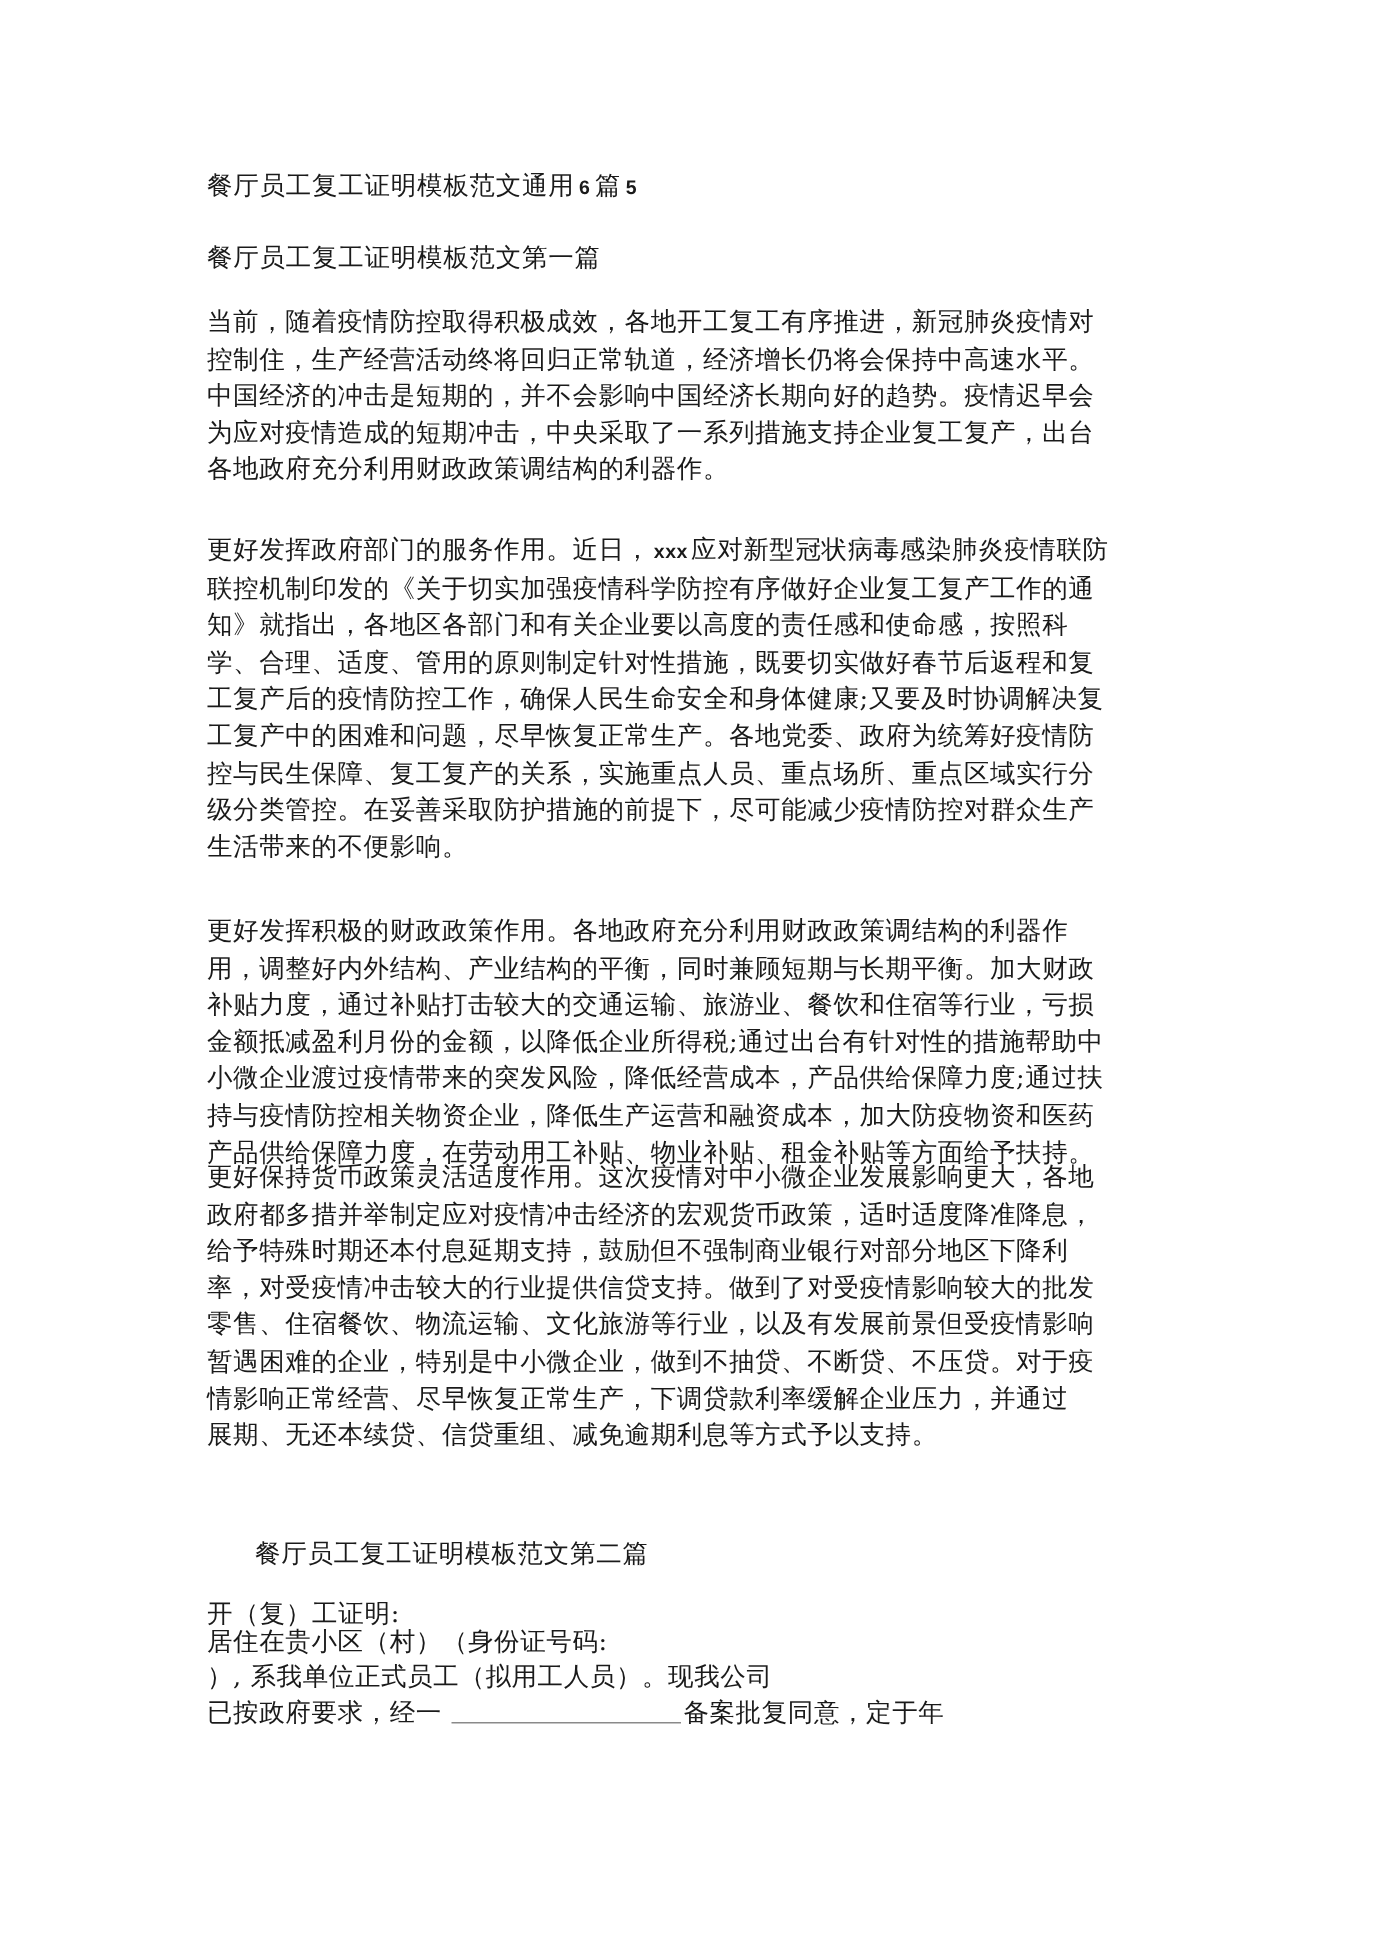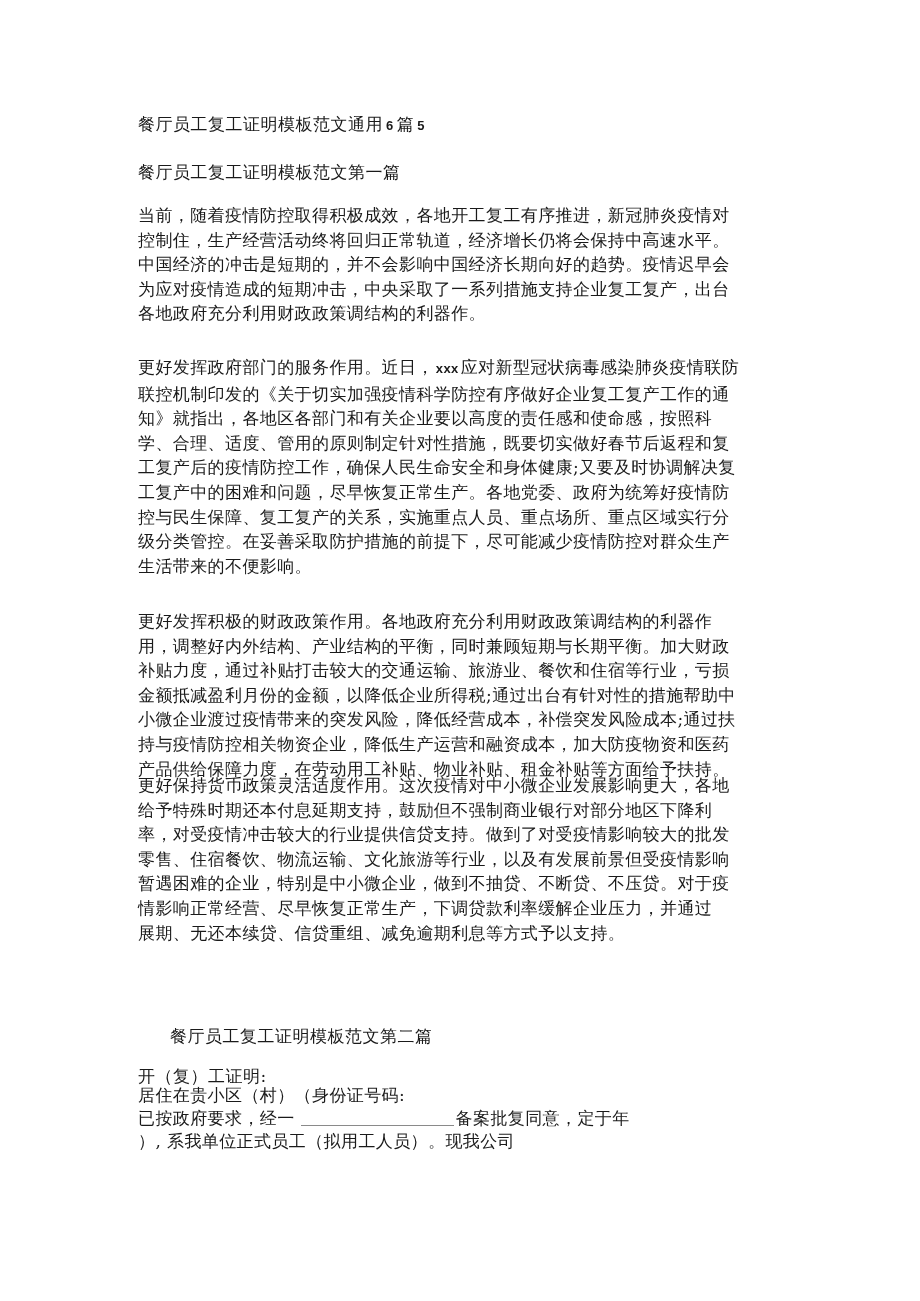--- a/index.html
+++ b/index.html
@@ -100,38 +100,39 @@
     <span class="line">控与民生保障、复工复产的关系，实施重点人员、重点场所、重点区域实行分</span>
     <span class="line">级分类管控。在妥善采取防护措施的前提下，尽可能减少疫情防控对群众生产</span>
     <span class="line">生活带来的不便影响。</span>
   </div>
 
   <div class="para" style="top:609px;">
     <span class="line">更好发挥积极的财政政策作用。各地政府充分利用财政政策调结构的利器作</span>
     <span class="line">用，调整好内外结构、产业结构的平衡，同时兼顾短期与长期平衡。加大财政</span>
     <span class="line">补贴力度，通过补贴打击较大的交通运输、旅游业、餐饮和住宿等行业，亏损</span>
     <span class="line">金额抵减盈利月份的金额，以降低企业所得税;通过出台有针对性的措施帮助中</span>
-    <span class="line">小微企业渡过疫情带来的突发风险，降低经营成本，补偿突发风险成本;通过扶</span>
+    <span class="line">小微企业渡过疫情带来的突发风险，降低经营成本，产品供给保障力度;通过扶</span>
     <span class="line">持与疫情防控相关物资企业，降低生产运营和融资成本，加大防疫物资和医药</span>
     <span class="line">产品供给保障力度，在劳动用工补贴、物业补贴、租金补贴等方面给予扶持。</span>
   </div>
 
   <div class="para" style="top:773px;">
     <span class="line">更好保持货币政策灵活适度作用。这次疫情对中小微企业发展影响更大，各地</span>
+    <span class="line">政府都多措并举制定应对疫情冲击经济的宏观货币政策，适时适度降准降息，</span>
     <span class="line">给予特殊时期还本付息延期支持，鼓励但不强制商业银行对部分地区下降利</span>
     <span class="line">率，对受疫情冲击较大的行业提供信贷支持。做到了对受疫情影响较大的批发</span>
     <span class="line">零售、住宿餐饮、物流运输、文化旅游等行业，以及有发展前景但受疫情影响</span>
     <span class="line">暂遇困难的企业，特别是中小微企业，做到不抽贷、不断贷、不压贷。对于疫</span>
     <span class="line">情影响正常经营、尽早恢复正常生产，下调贷款利率缓解企业压力，并通过</span>
     <span class="line">展期、无还本续贷、信贷重组、减免逾期利息等方式予以支持。</span>
   </div>
 
   <div class="heading" style="top:1024px;margin-left:32px;">餐厅员工复工证明模板范文第二篇</div>
 
   <div class="heading" style="top:1036px;margin-top:28px;">开（复）工证明:</div>
 
   <div class="para" style="top:1084px; line-height:23px;">
     <span class="line">居住在贵小区（村）（身份证号码:</span>
+    <span class="line">）, 系我单位正式员工（拟用工人员）。现我公司</span>
     <span class="line"><span>已按政府要求，经一</span><span class="blank-field"></span><span>备案批复同意，定于年</span></span>
-    <span class="line">）, 系我单位正式员工（拟用工人员）。现我公司</span>
   </div>
 
 </div>
 
 </body></html>

